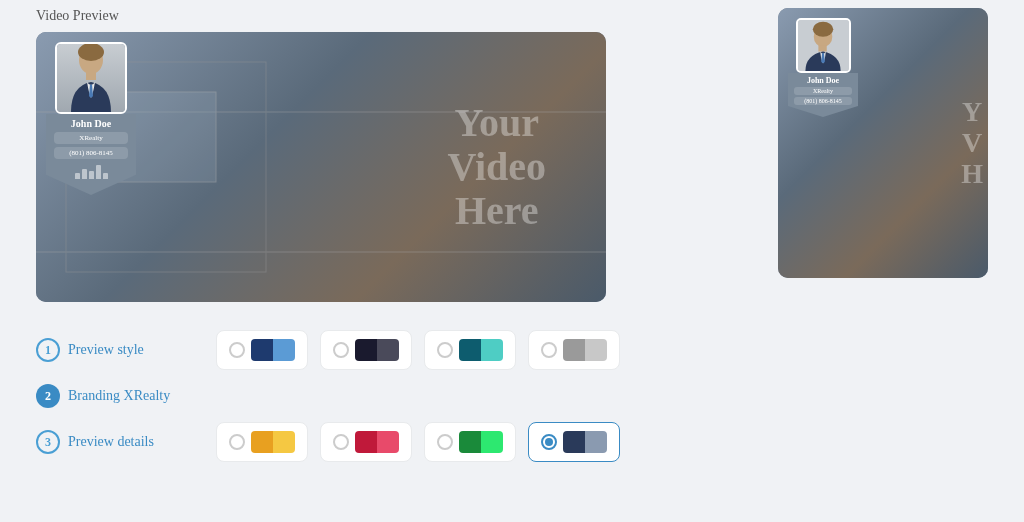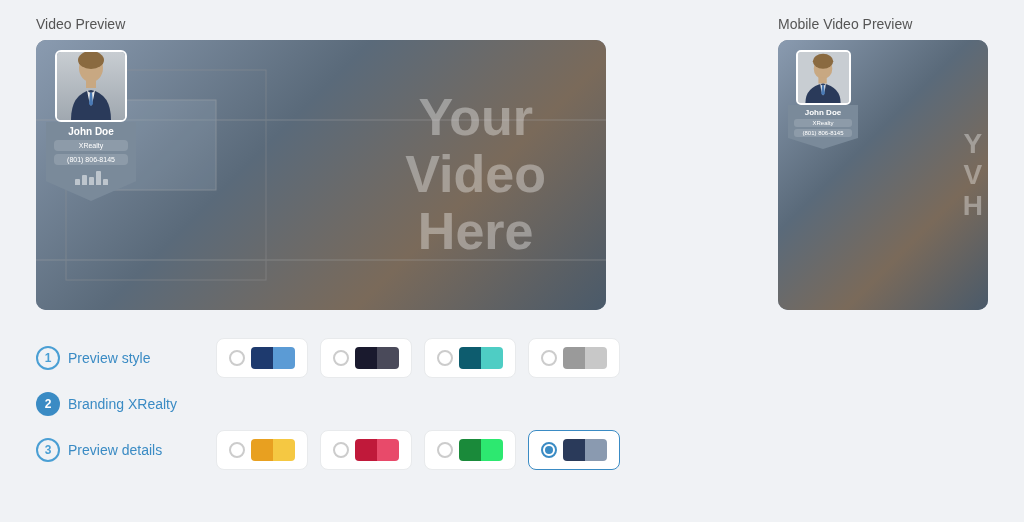--- a/index.html
+++ b/index.html
@@ -8,21 +8,22 @@
       font-family: -apple-system, BlinkMacSystemFont, 'Segoe UI', sans-serif;
       min-height: 522px;
       display: flex;
       align-items: center;
       justify-content: center;
     }
     .container {
       background: #f0f2f5;
       width: 1012px;
       min-height: 522px;
-      padding: 16px 30px;
+      padding: 8px 30px;
+      font-family: Liberation Serif, serif;
     }
     .previews-row {
       display: flex;
       gap: 20px;
       margin-bottom: 28px;
     }
     .preview-section {
       display: flex;
       flex-direction: column;
       align-items: center;
@@ -54,21 +55,21 @@
       height: 100%;
       background: linear-gradient(135deg, #8a9bb0 0%, #5a6a7a 40%, #7a6a5a 70%, #4a5a6a 100%);
       position: absolute;
       top: 0; left: 0;
     }
     .video-text-overlay {
       position: absolute;
       right: 60px;
       top: 50%;
       transform: translateY(-50%);
-      font-size: 52px;
+      font-size: 40px;
       font-weight: 900;
       color: rgba(255,255,255,0.35);
       line-height: 1.1;
       text-align: center;
       pointer-events: none;
     }
     .mobile-text-overlay {
       position: absolute;
       right: 5px;
       top: 50%;
@@ -341,21 +342,20 @@
               <div class="bar" style="height:6px"></div>
             </div>
           </div>
         </div>
       </div>
     </div>
 
     <div style="flex:1"></div>
 
     <div class="preview-section">
-      <div class="preview-label">Mobile Video Preview</div>
       <div class="mobile-preview-wrapper">
         <div class="video-bg"></div>
         <div class="mobile-text-overlay">Y<br>V<br>H</div>
 
         <div class="agent-card-mobile">
           <div class="agent-photo-mobile">
             <svg viewBox="0 0 55 55" style="width:100%;height:100%">
               <rect width="55" height="55" fill="#c8cdd2"></rect>
               <ellipse cx="27" cy="18" rx="10" ry="11" fill="#c8a882"></ellipse>
               <ellipse cx="27" cy="10" rx="11" ry="8" fill="#8a6a40"></ellipse>

